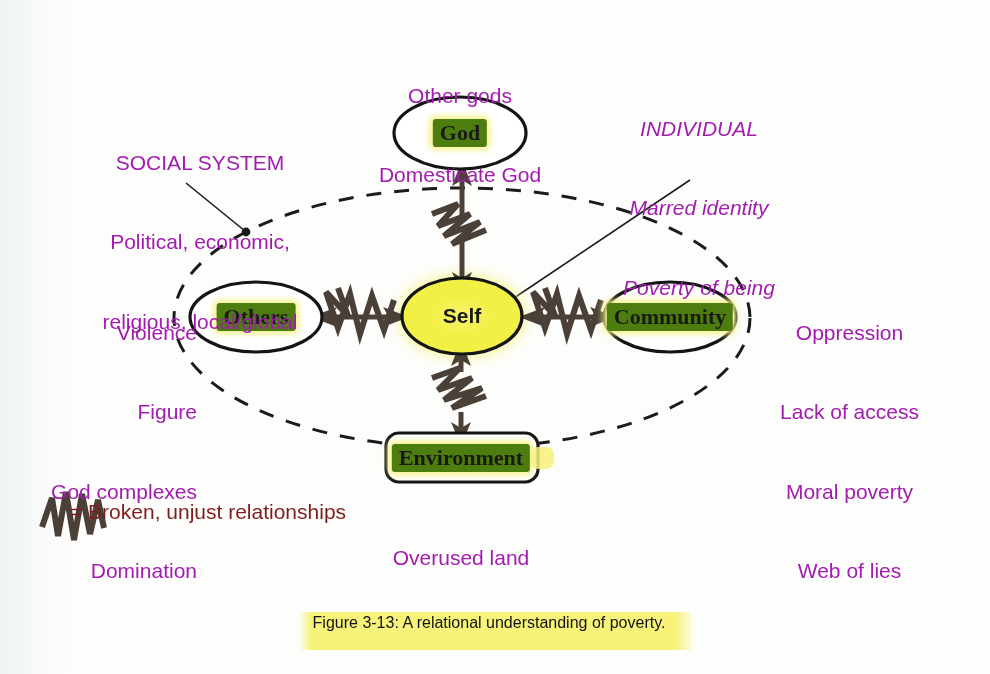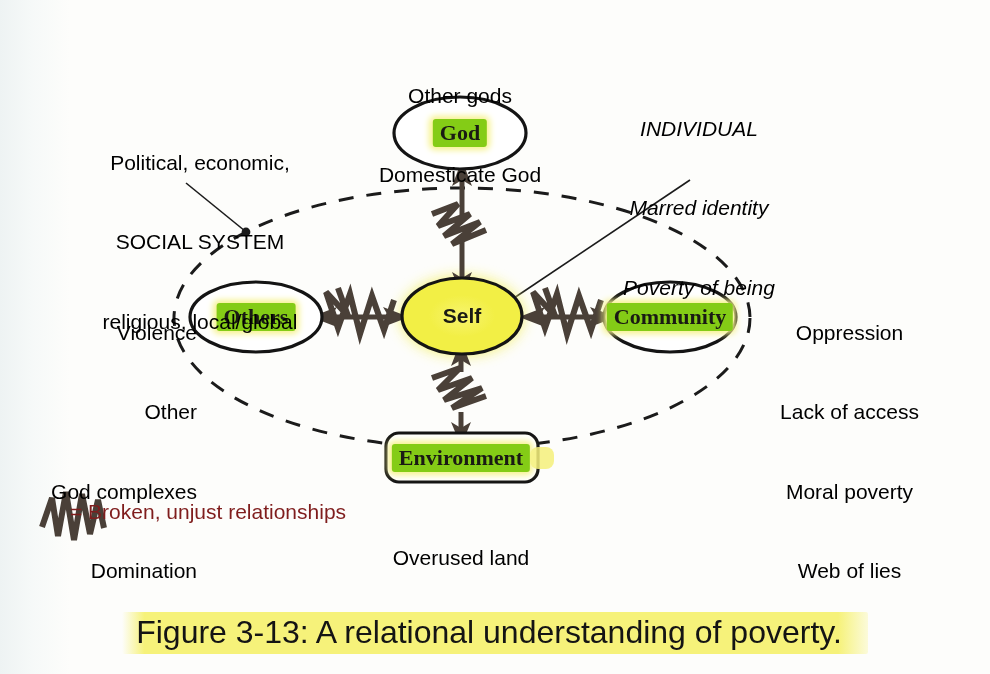--- a/index.html
+++ b/index.html
@@ -27,21 +27,21 @@
     pointer-events: none;
   }
   #diagram-svg {
     position: absolute;
     left: 0; top: 0;
     width: 990px;
     height: 674px;
   }
   .txt {
     position: absolute;
-    color: #000000;
+    color: #a21caf;
     line-height: 1.26;
     white-space: pre;
   }
   .annot {
     font-size: 21px;
     text-align: center;
     font-family: "Liberation Sans", sans-serif;
   }
   .annot .line { display: block; }
 
@@ -50,21 +50,21 @@
     position: absolute;
     font-family: "Liberation Serif", serif;
     font-weight: bold;
     font-size: 22px;
     color: #1a1a14;
     white-space: nowrap;
     transform: translate(-50%, -50%);
     padding: 1px 7px;
   }
   .hl {
-    background: #84cc16;
+    background: #4d7c0f;
     border-radius: 3px;
     box-shadow: 0 0 6px 3px #f6f28c;
   }
   .node-label.plain {
     font-family: "Liberation Sans", sans-serif;
     font-weight: bold;
     font-size: 21px;
     background: none;
     box-shadow: none;
   }
@@ -82,24 +82,24 @@
   
   #caption {
     position: absolute;
     left: 0;
     top: 612px;
     width: 990px;
     text-align: center;
   }
   #caption-text {
     display: inline-block;
-    font-size: 32px;
+    font-size: 16px;
     color: #141414;
     background: linear-gradient(to right, rgba(247,243,120,0) 0%, #f6f27a 3%, #f6f27a 96%, rgba(247,243,120,0.25) 100%);
-    padding: 2px 26px 3px 14px;
+    padding: 2px 26px 18px 14px;
     border-radius: 2px;
   }
 </style>
 </head>
 <body>
 
 <div id="page">
 
   <div id="scan-tint"></div>
 
@@ -184,34 +184,34 @@
   <div class="node-label hl" style="left:670px; top:317px;">Community</div>
 
   <div class="node-label hl" style="left:461px; top:458px;">Environment</div>
 
   <div class="txt annot" style="left:320px; top:30px; width:280px;">
     <span class="line">Other gods</span>
     <span class="line">Domesticate God</span>
   </div>
 
   <div class="txt annot" style="left:55px; top:97px; width:290px;">
+    <span class="line">SOCIAL SYSTEM</span>
     <span class="line">Political, economic,</span>
-    <span class="line">SOCIAL SYSTEM</span>
     <span class="line">religious, local/global</span>
   </div>
 
   <div class="txt annot" style="left:566px; top:63px; width:266px;font-style:italic;">
     <span class="line">INDIVIDUAL</span>
     <span class="line">Marred identity</span>
     <span class="line">Poverty of being</span>
   </div>
 
   <div class="txt annot" style="left:2px; top:267px; width:195px;text-align:right;">
     <span class="line">Violence</span>
-    <span class="line">Other</span>
+    <span class="line">Figure</span>
     <span class="line">God complexes</span>
     <span class="line">Domination</span>
   </div>
 
   <div class="txt annot" style="left:742px; top:267px; width:215px;">
     <span class="line">Oppression</span>
     <span class="line">Lack of access</span>
     <span class="line">Moral poverty</span>
     <span class="line">Web of lies</span>
   </div>

